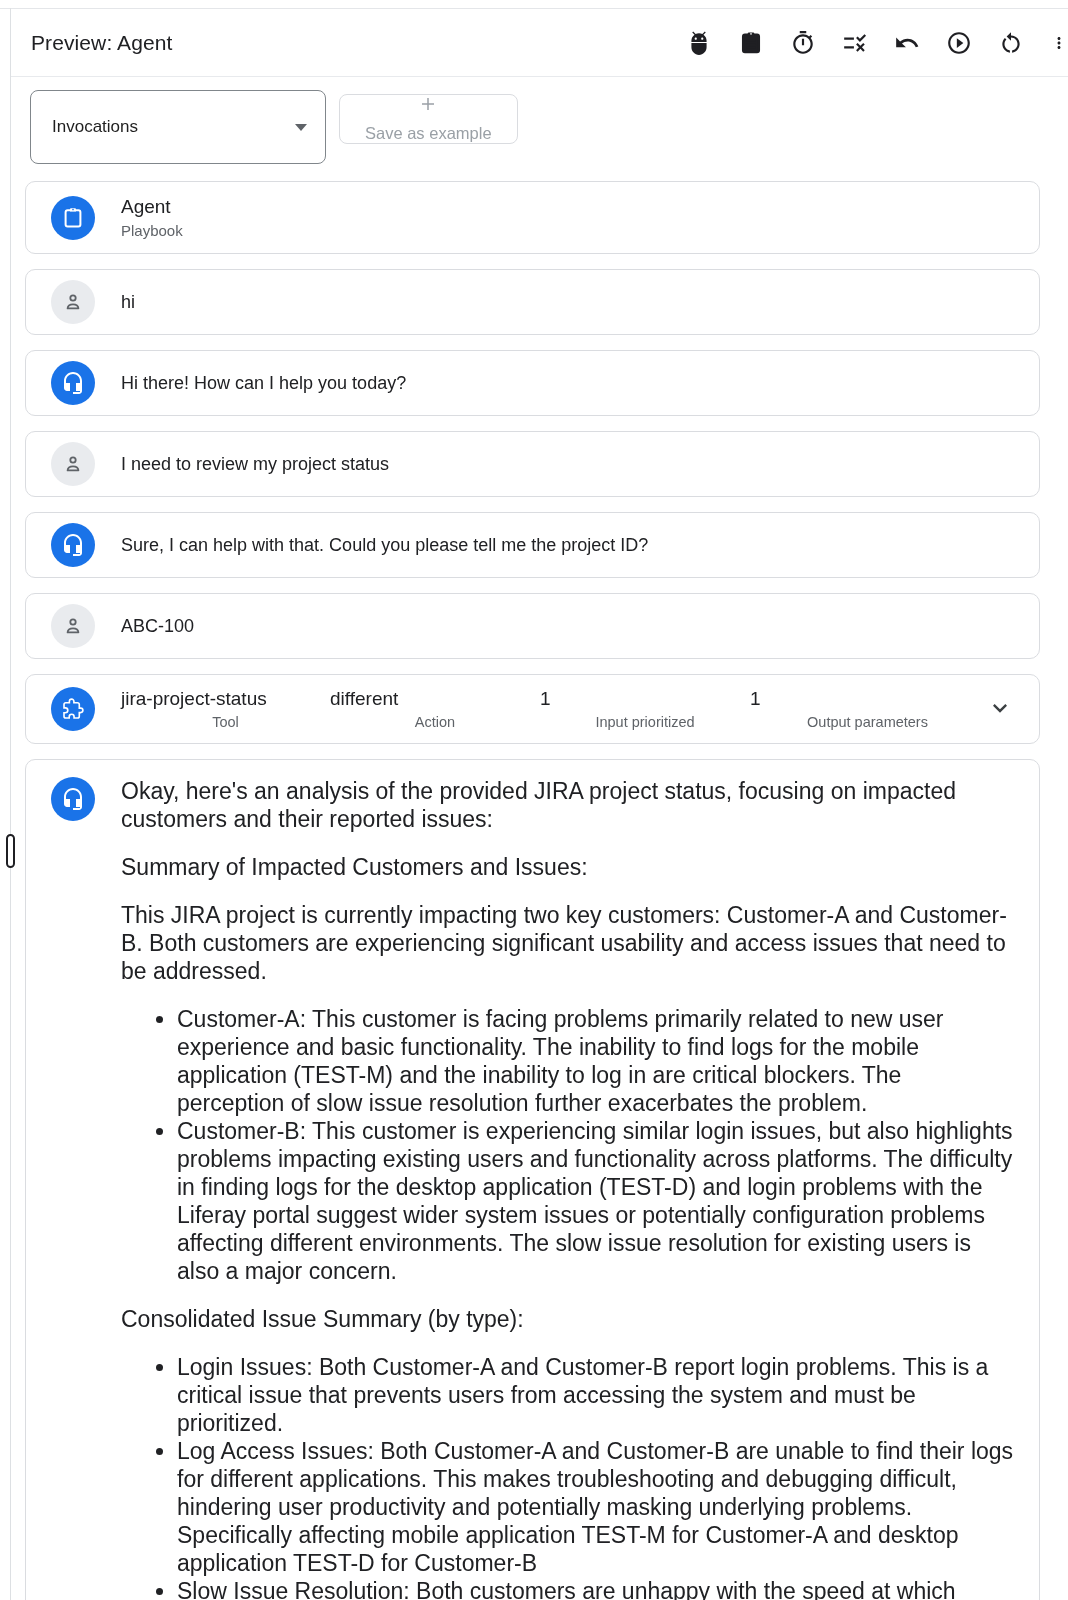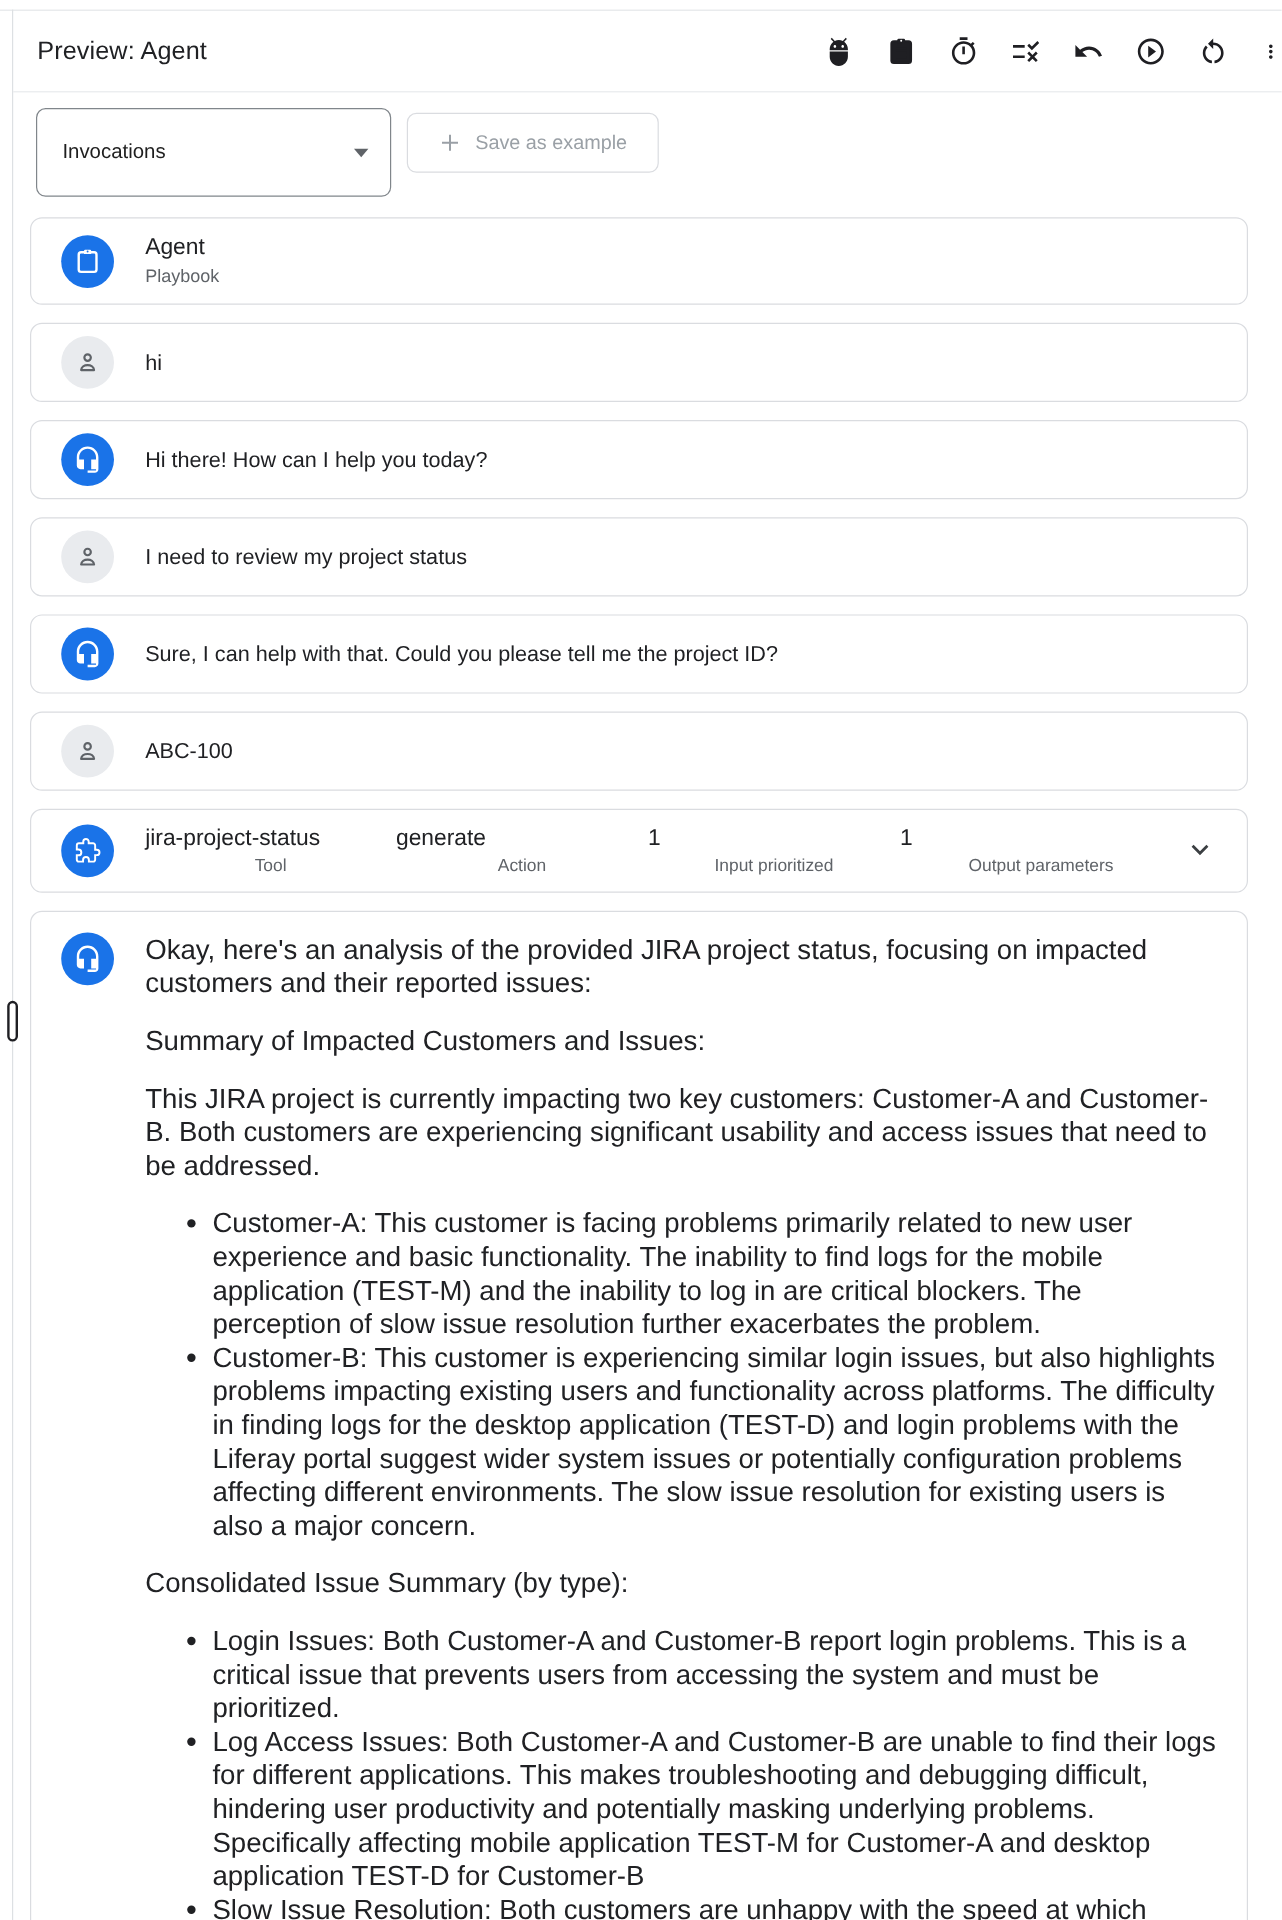--- a/index.html
+++ b/index.html
@@ -28,21 +28,21 @@
   
   .toolbar { flex:none; display:flex; align-items:flex-start; gap:13px; padding:13px 0 0 19px; }
   .select {
     width:296px; height:74px; border:1px solid #80868b; border-radius:8px; background:#fff;
     display:flex; align-items:center; padding:0 18px 0 21px; font-size:17px; color:#1f1f1f; cursor:pointer;
   }
   .caret-down { margin-left:auto; width:0; height:0; border-left:6px solid transparent; border-right:6px solid transparent; border-top:7px solid #5f6368; }
   .save-btn {
     margin-top:4px; height:50px; border:1px solid #dadce0; border-radius:8px; background:#fff;
     display:flex; align-items:center; gap:11px; padding:0 25px; font-size:16.5px; color:#9aa0a6;
-    font-family:"Liberation Sans", sans-serif; cursor:default;
+    font-family:"Liberation Sans", sans-serif; cursor:default;flex-direction:column;
   }
   .save-btn svg { width:20px; height:20px; fill:#9aa0a6; }
 
   
   .conv { flex:1; overflow:hidden; display:flex; flex-direction:column; gap:15px; padding:17px 28px 0 14px; }
   .card {
     border:1px solid #dadce0; border-radius:10px; background:#fff;
     display:flex; align-items:center; padding:10px 24px 10px 25px; flex:none;
   }
   .card.h1 { min-height:66px; }
@@ -213,21 +213,21 @@
         <svg viewBox="0 0 24 24" fill="none" stroke="#ffffff" stroke-width="1.8">
           <path d="M20.5 11H19V7c0-1.1-.9-2-2-2h-4V3.5C13 2.12 11.88 1 10.5 1S8 2.12 8 3.5V5H4c-1.1 0-1.99.9-1.99 2v3.8H3.5c1.49 0 2.7 1.21 2.7 2.7s-1.21 2.7-2.7 2.7H2V20c0 1.1.9 2 2 2h3.8v-1.5c0-1.49 1.21-2.7 2.7-2.7 1.49 0 2.7 1.21 2.7 2.7V22H17c1.1 0 2-.9 2-2v-4h1.5c1.38 0 2.5-1.12 2.5-2.5S21.88 11 20.5 11z" transform="translate(1.2,1.2) scale(0.9)"></path>
         </svg>
       </div>
       <div class="tool-cols">
         <div class="tool-col c1">
           <span class="t">jira-project-status</span>
           <span class="s">Tool</span>
         </div>
         <div class="tool-col c2">
-          <span class="t">generate</span>
+          <span class="t">different</span>
           <span class="s">Action</span>
         </div>
         <div class="tool-col c3">
           <span class="t">1</span>
           <span class="s">Input prioritized</span>
         </div>
         <div class="tool-col c4">
           <span class="t">1</span>
           <span class="s">Output parameters</span>
         </div>

